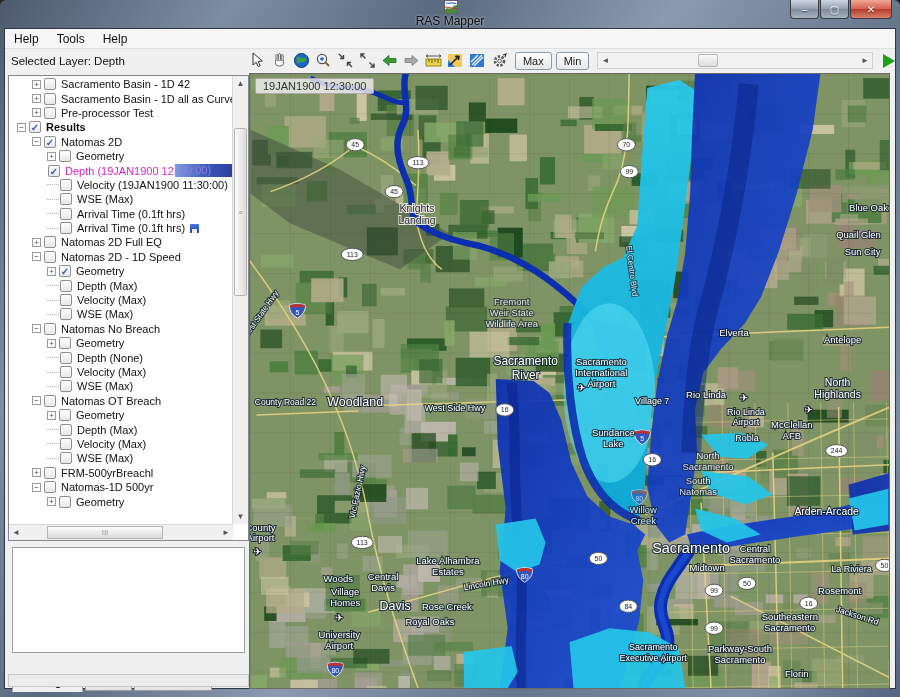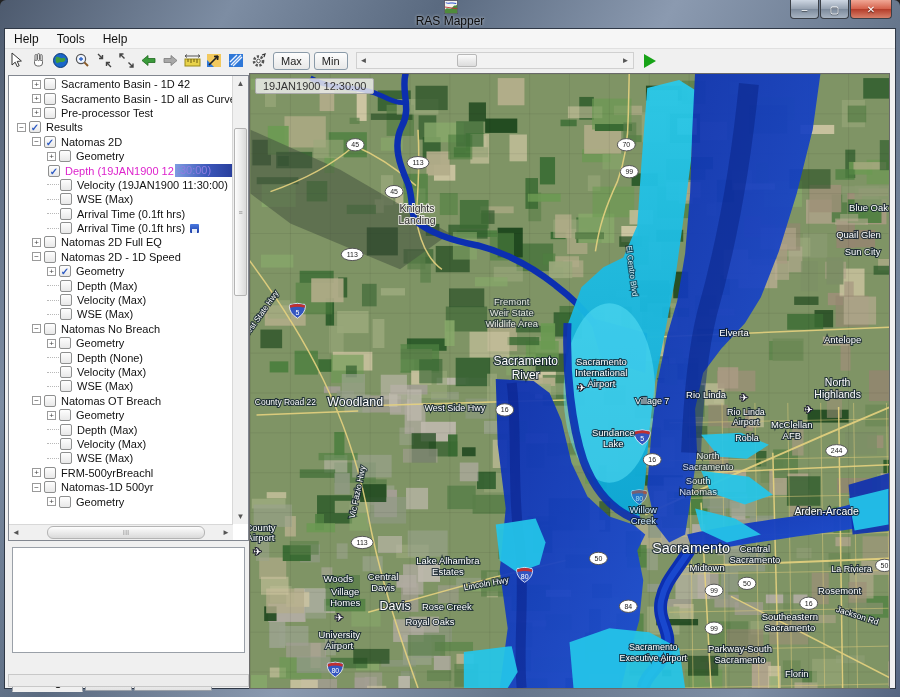--- a/index.html
+++ b/index.html
@@ -39,21 +39,21 @@
   .tlabel{padding:0 1px;}
   .selbox{display:inline-block;height:13px;margin-left:0;padding:0 2px;min-width:84px;color:#8f7ce0;
     background:linear-gradient(90deg,#7d9ce0,#3a55b8 40%,#16277e);font-size:11px;line-height:13px;}
   .disk{width:9px;height:9px;margin-left:4px;flex:none;background:linear-gradient(#4a7ae0,#1e3fa8);border-radius:1px;position:relative;}
   .disk:after{content:"";position:absolute;left:2px;bottom:0;width:5px;height:4px;background:#e8eef8;}
   #vscroll{position:absolute;right:0;top:0;width:16px;height:448px;background:#f0f0f0;border-left:1px solid #d8d8d8;}
   .scrarrow{height:15px;display:flex;align-items:center;justify-content:center;font-size:8px;color:#555;}
   #vthumb{position:absolute;left:1px;top:52px;width:13px;height:168px;background:linear-gradient(90deg,#fdfdfd,#dadada);border:1px solid #b4b4b4;border-radius:2px;
     display:flex;align-items:center;justify-content:center;color:#888;font-size:7px;}
   #hscroll{position:absolute;left:0;bottom:0;width:224px;height:16px;background:#f0f0f0;border-top:1px solid #d8d8d8;display:flex;align-items:center;}
-  #hthumb{position:absolute;left:38px;top:1px;width:158px;height:13px;background:linear-gradient(#fdfdfd,#dadada);border:1px solid #b4b4b4;border-radius:6px;
+  #hthumb{position:absolute;left:38px;top:1px;width:116px;height:13px;background:linear-gradient(#fdfdfd,#dadada);border:1px solid #b4b4b4;border-radius:0;
     text-align:center;color:#999;font-size:8px;line-height:12px;}
   #msgbox{position:absolute;left:7px;top:518px;width:233px;height:106px;background:#fff;border:1px solid #9aa0a8;}
   #tabs{position:absolute;left:7px;top:625px;display:flex;margin-top:20px;}
   .tab{font-size:11px;color:#222;border:1px solid #9aa0a8;border-radius:3px 3px 0 0;padding:1px 8px 2px;background:linear-gradient(#f8f8f8,#e4e4e4);margin-right:2px;height:17px;}
   .tab.active{font-weight:bold;background:#f0f0f0;border-bottom-color:#f0f0f0;height:18px;}
   #statusstrip{position:absolute;left:3px;top:645px;width:241px;height:13px;border:1px solid #c8c8c8;background:#ececec;}
   
   #map{position:absolute;left:244px;top:44px;width:641px;height:616px;border:1px solid #6a6a6a;background:#7f9465;overflow:hidden;}
   #map svg{display:block;}
   #stamp{position:absolute;left:5px;top:4px;background:rgba(238,238,238,.82);border:1px solid #aaa;border-radius:2px;
@@ -80,20 +80,21 @@
   </div>
 
   <div id="client">
     <div id="menubar">
         <div class="menuitem">Help</div>
         <div class="menuitem">Tools</div>
         <div class="menuitem">Help</div>
       </div>
 
     <div id="toolrow">
+      <span id="sellayer">Selected Layer: Depth</span>
       <div id="toolicons" style="display:flex;align-items:center;">
           <div class="tbtn">
             <svg width="17" height="17">
               <path d="M4,1 L4,13 L7.2,10.2 L9.2,14.6 L11.2,13.7 L9.2,9.4 L13.4,9 Z" fill="#fff" stroke="#333" stroke-width="1"></path>
             </svg>
           </div>
           <div class="tbtn">
             <svg width="17" height="17">
               <g stroke="#555" fill="#fff" stroke-width="0.9">
                 <rect x="4.5" y="6.5" width="8" height="7.5" rx="3"></rect>
@@ -194,21 +195,21 @@
             <span class="tlabel">Sacramento Basin - 1D all as Curves</span>
           </div>
           <div class="trow" style="padding-left: 23px;">
             <span class="expbox">+</span>
             <span class="cbox"></span>
             <span class="tlabel">Pre-processor Test</span>
           </div>
           <div class="trow" style="padding-left: 8px;">
             <span class="expbox">−</span>
             <span class="cbox">✓</span>
-            <span class="tlabel" style="font-weight: normal;">Results</span>
+            <span class="tlabel" style="font-weight: bold;">Results</span>
           </div>
           <div class="trow" style="padding-left: 23px;">
             <span class="expbox">−</span>
             <span class="cbox">✓</span>
             <span class="tlabel">Natomas 2D</span>
           </div>
           <div class="trow" style="padding-left: 38px;">
             <span class="expbox">+</span>
             <span class="cbox"></span>
             <span class="tlabel">Geometry</span>

